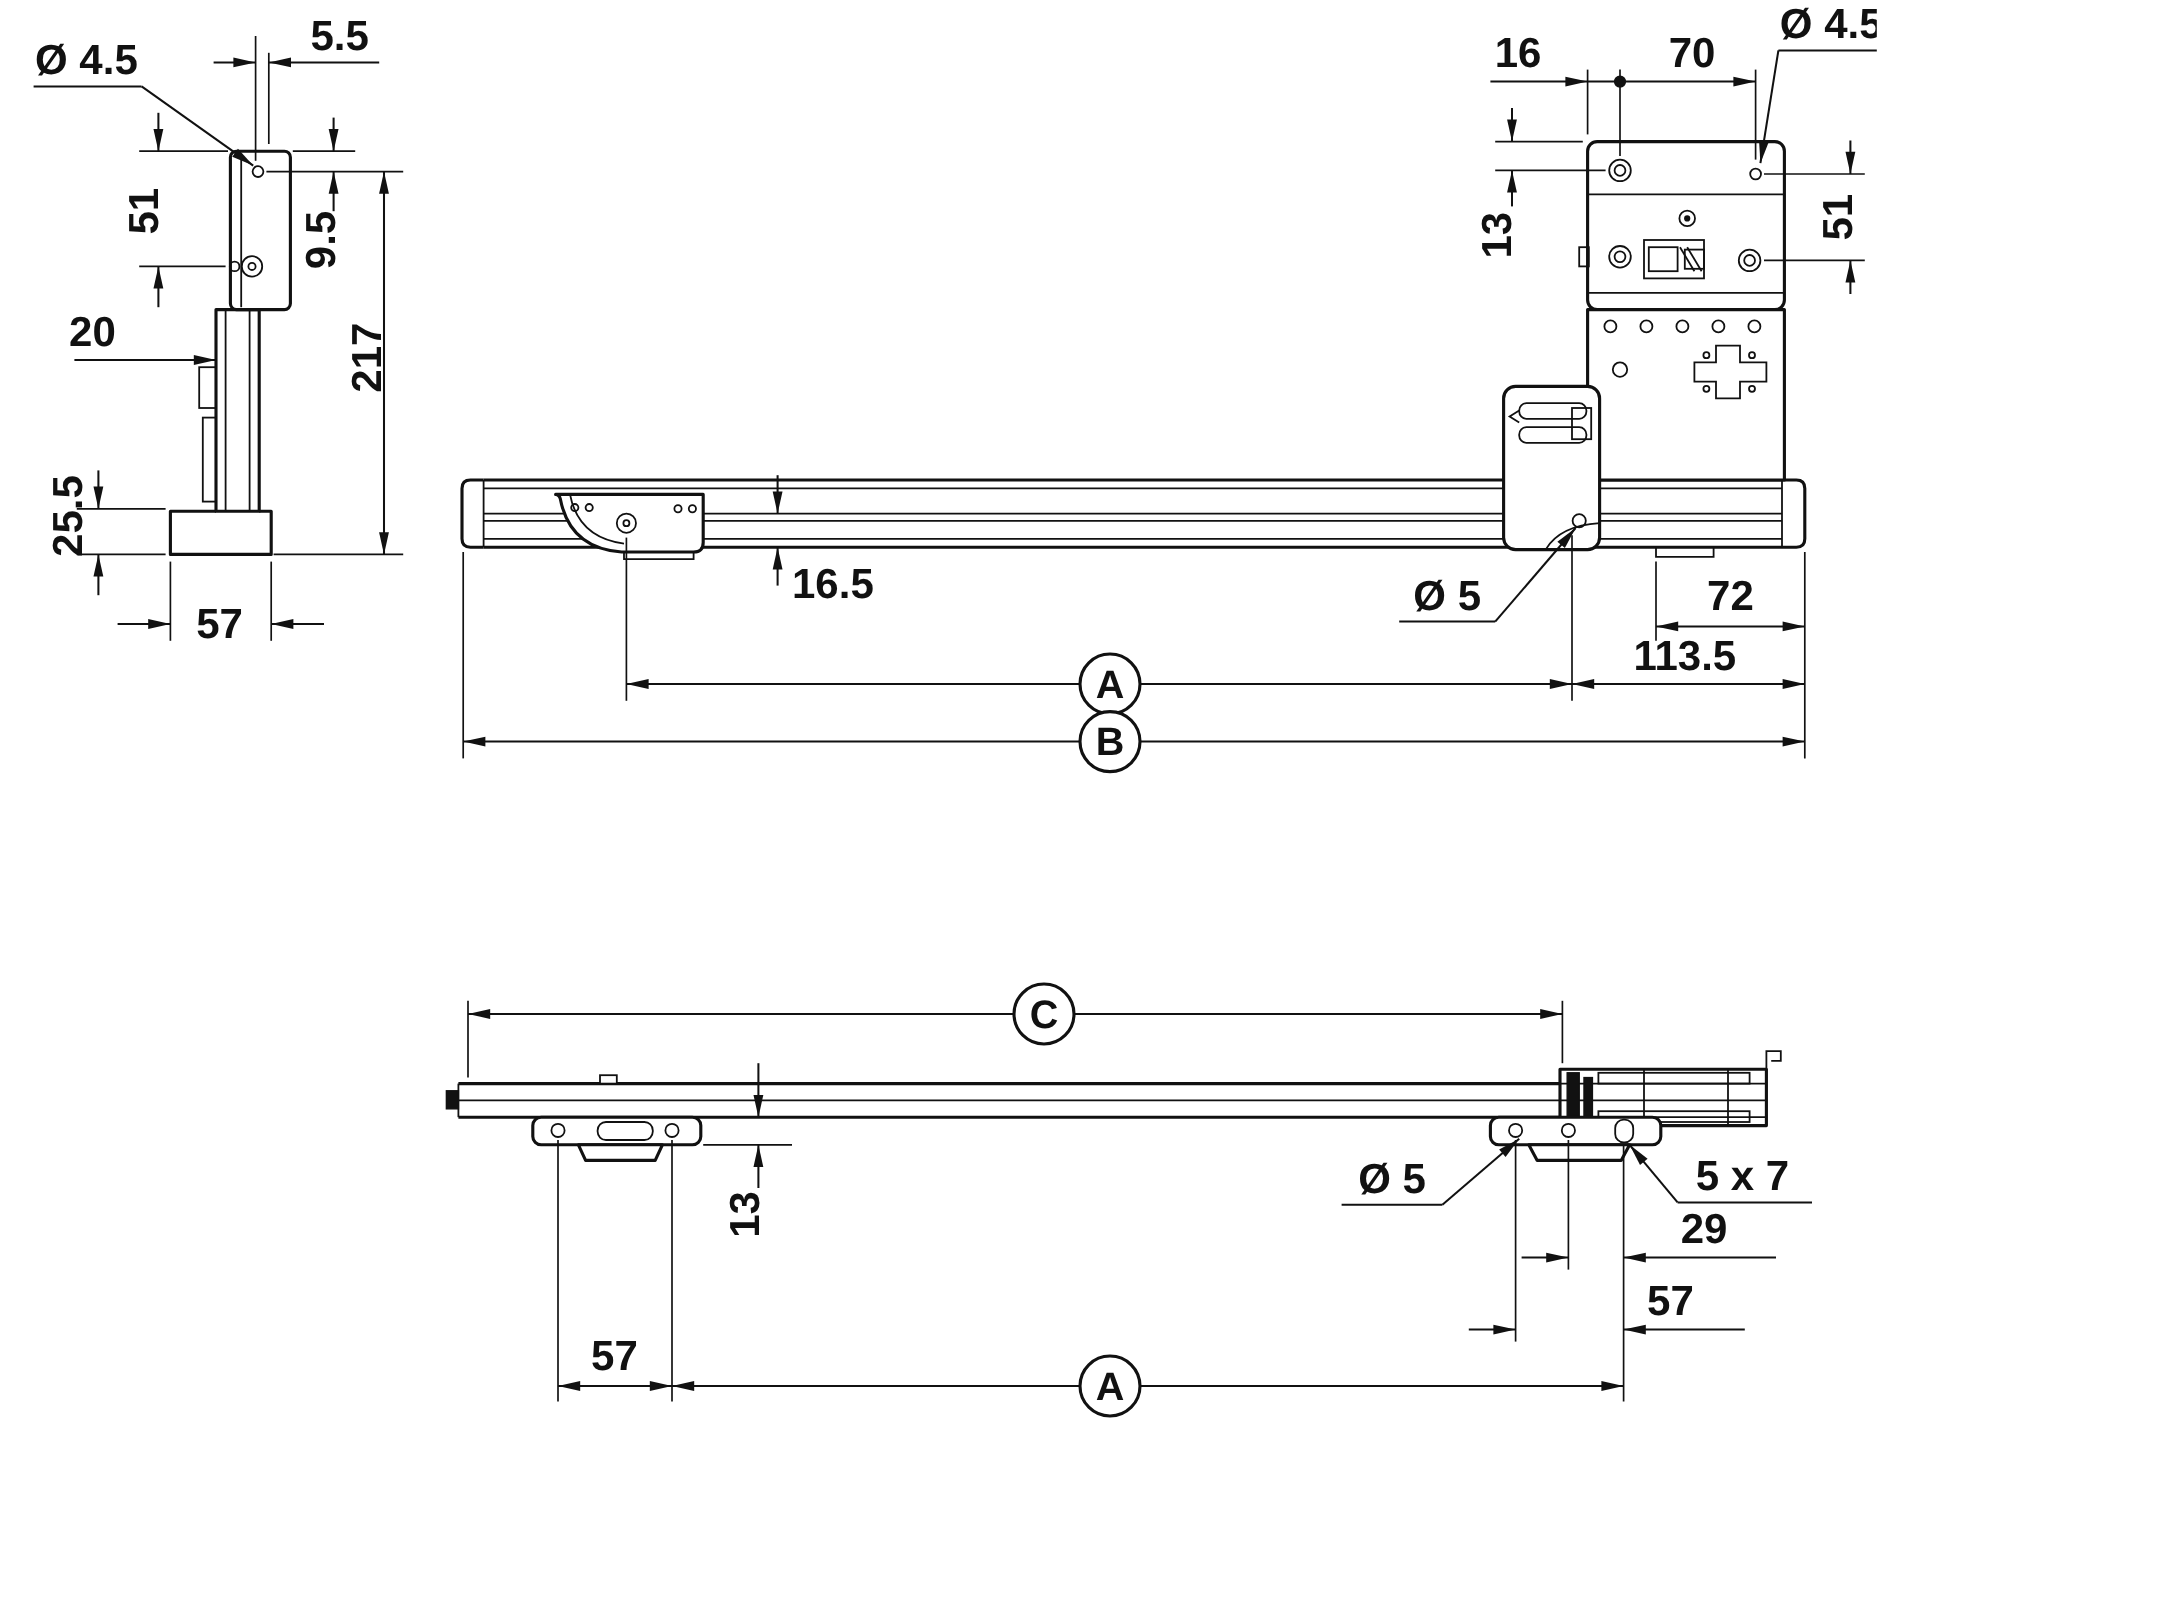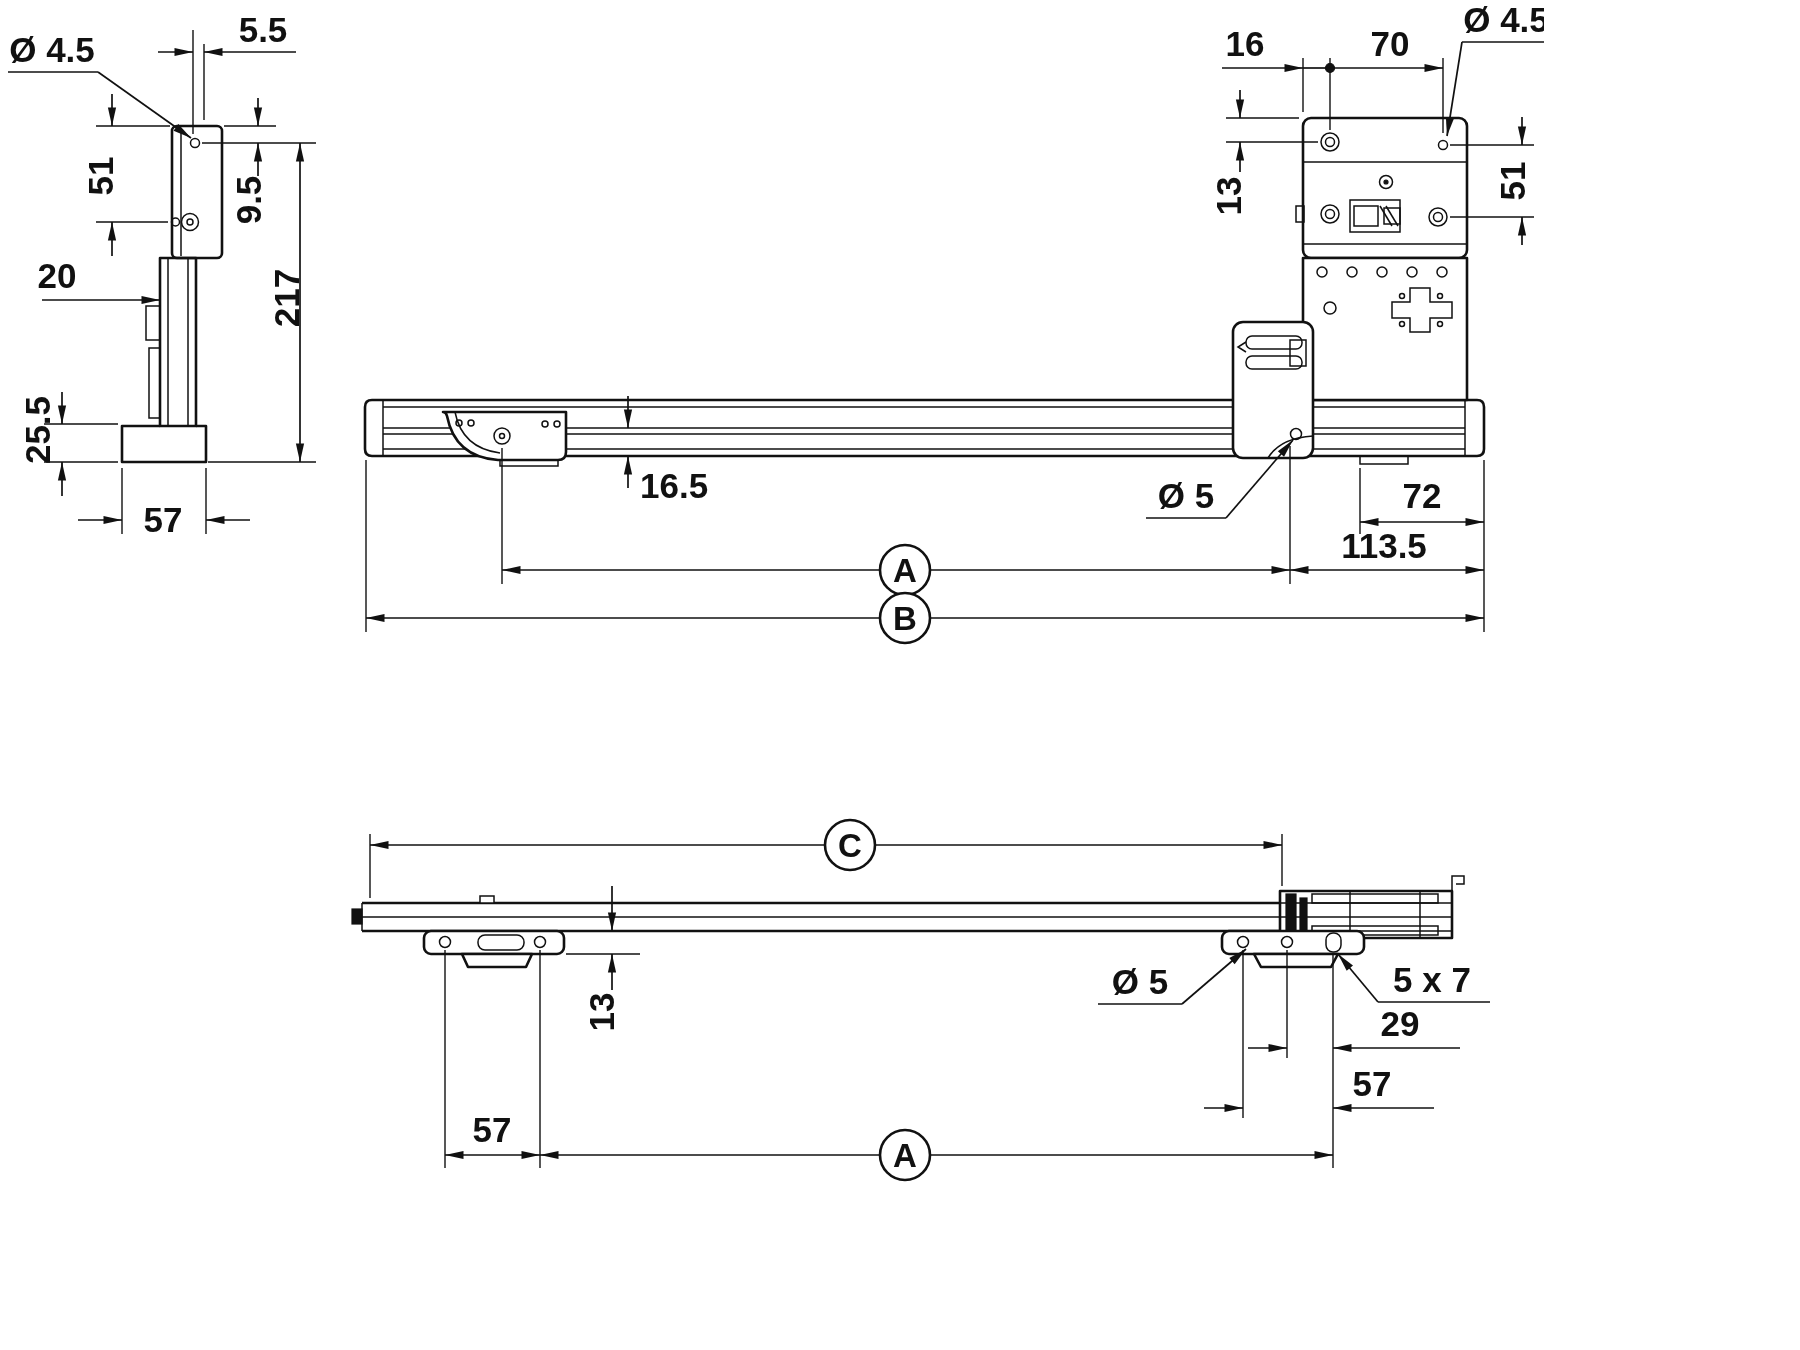--- a/index.html
+++ b/index.html
@@ -1,16 +1,16 @@
 <!DOCTYPE html>
 <html><head>
 <meta charset="utf-8">
 <style>
   html,body{margin:0;padding:0;background:#ffffff;}
-  #canvas{position:relative;width:1544px;height:1350px;background:#ffffff;overflow:hidden;}
+  #canvas{position:relative;width:1544px;height:1350px;background:#ffffff;overflow:hidden;padding-left:20px;}
   svg{display:block;}
   .p   {stroke:#111;stroke-width:2.6;fill:none;stroke-linejoin:round;}
   .pf  {stroke:#111;stroke-width:2.6;fill:#ffffff;stroke-linejoin:round;}
   .d   {stroke:#111;stroke-width:1.5;fill:none;}
   .df  {stroke:#111;stroke-width:1.5;fill:#ffffff;}
   .blk {stroke:#111;stroke-width:1.2;fill:#111;}
   .dim {stroke:#111;stroke-width:1.7;fill:none;}
   .ext {stroke:#111;stroke-width:1.4;fill:none;}
   .t   {font-family:"Liberation Sans","DejaVu Sans",sans-serif;font-weight:700;font-size:35px;fill:#111;}
   .tr  {font-family:"Liberation Sans","DejaVu Sans",sans-serif;font-weight:700;font-size:35px;fill:#111;}

